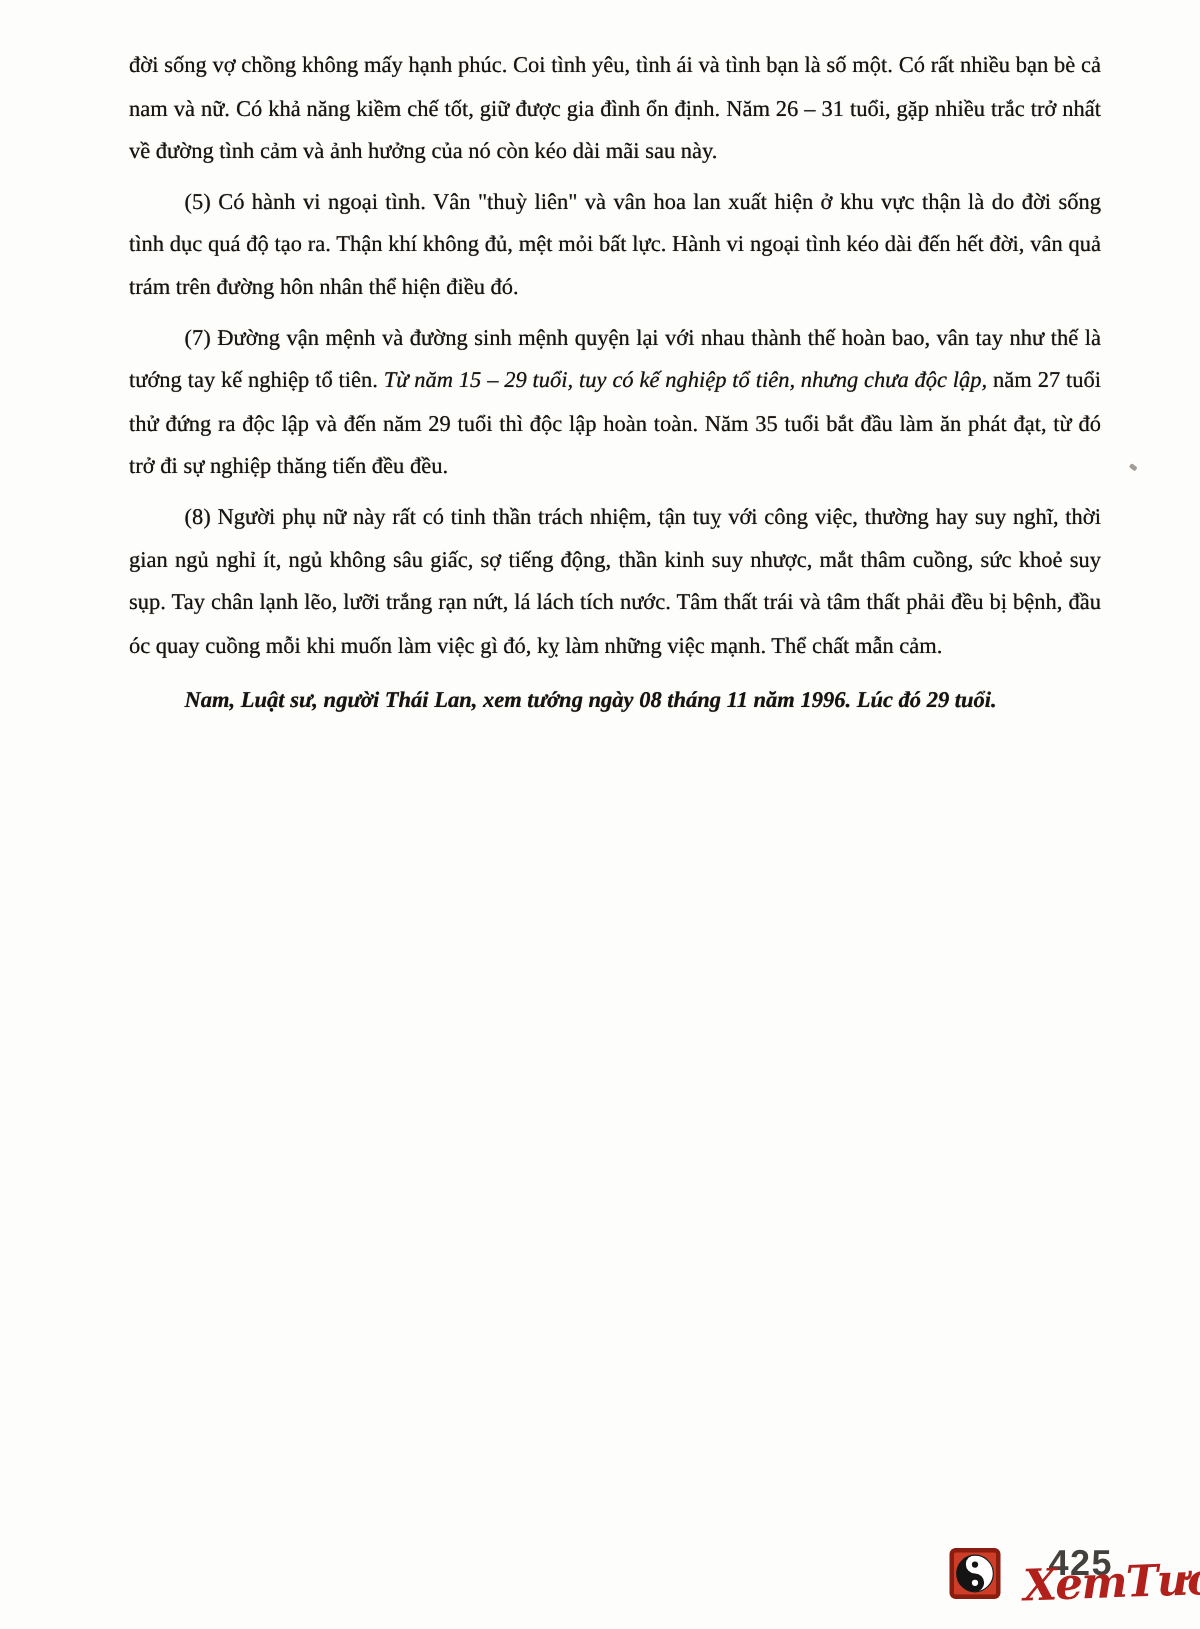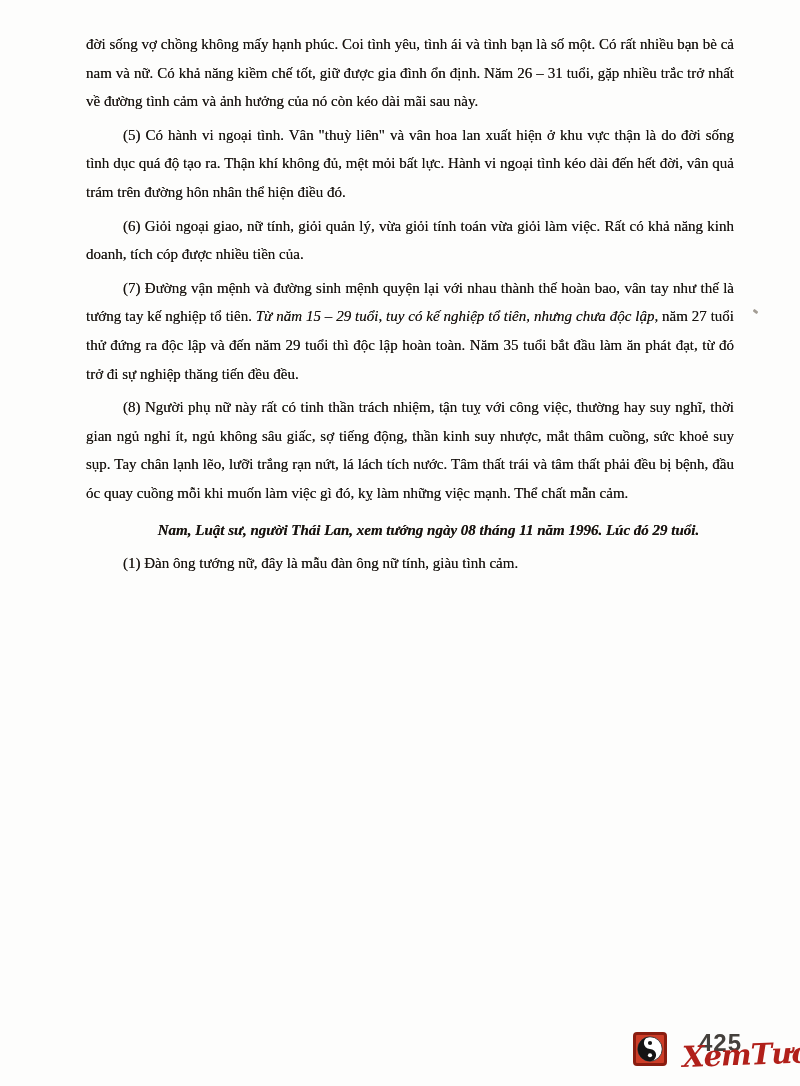--- a/index.html
+++ b/index.html
@@ -22,21 +22,21 @@
     text-align:justify;
     margin:0 0 5px 0;
     text-indent:37px;
     text-shadow:0 0 0.5px rgba(25,18,12,0.75);
   }
   .para.no-indent{ text-indent:0; }
   .para.heading{
     font-weight:bold;
     font-style:italic;
     margin-top:8px;
-    text-align:center;
+    text-align:left;
   }
   .para.section-label{
     font-style:italic;
     margin-top:4px;
     text-align:left;
   }
   .seg-italic{ font-style:italic; }
   .speck{
     position:absolute; left:753px; top:310px;
     width:5px; height:3px; background:#a39d94;
@@ -81,30 +81,28 @@
 <body>
 
 <div class="page">
 
   <div class="text-block">
 
     <p class="para no-indent"><span>đời sống vợ chồng không mấy hạnh phúc. Coi tình yêu, tình ái và tình bạn là số một. Có rất nhiều bạn bè cả nam và nữ. Có khả năng kiềm chế tốt, giữ được gia đình ổn định. Năm 26 – 31 tuổi, gặp nhiều trắc trở nhất về đường tình cảm và ảnh hưởng của nó còn kéo dài mãi sau này.</span></p>
 
     <p class="para"><span>(5) Có hành vi ngoại tình. Vân "thuỳ liên" và vân hoa lan xuất hiện ở khu vực thận là do đời sống tình dục quá độ tạo ra. Thận khí không đủ, mệt mỏi bất lực. Hành vi ngoại tình kéo dài đến hết đời, vân quả trám trên đường hôn nhân thể hiện điều đó.</span></p>
 
-    <p class="para"><span>(6) Giỏi ngoại giao, nữ tính, giỏi quản lý, vừa giỏi tính toán vừa giỏi làm việc. Rất có khả năng kinh doanh, tích cóp được nhiều tiền của.</span></p>
 
     <p class="para"><span>(7) Đường vận mệnh và đường sinh mệnh quyện lại với nhau thành thế hoàn bao, vân tay như thế là tướng tay kế nghiệp tổ tiên. </span><span class="seg-italic">Từ năm 15 – 29 tuổi, tuy có kế nghiệp tổ tiên, nhưng chưa độc lập, </span><span>năm 27 tuổi thử đứng ra độc lập và đến năm 29 tuổi thì độc lập hoàn toàn. Năm 35 tuổi bắt đầu làm ăn phát đạt, từ đó trở đi sự nghiệp thăng tiến đều đều.</span></p>
 
     <p class="para"><span>(8) Người phụ nữ này rất có tinh thần trách nhiệm, tận tuỵ với công việc, thường hay suy nghĩ, thời gian ngủ nghỉ ít, ngủ không sâu giấc, sợ tiếng động, thần kinh suy nhược, mắt thâm cuồng, sức khoẻ suy sụp. Tay chân lạnh lẽo, lưỡi trắng rạn nứt, lá lách tích nước. Tâm thất trái và tâm thất phải đều bị bệnh, đầu óc quay cuồng mỗi khi muốn làm việc gì đó, kỵ làm những việc mạnh. Thể chất mẫn cảm.</span></p>
 
     <p class="para heading"><span>Nam, Luật sư, người Thái Lan, xem tướng ngày 08 tháng 11 năm 1996. Lúc đó 29 tuổi.</span></p>
 
 
-    <p class="para"><span>(1) Đàn ông tướng nữ, đây là mẫu đàn ông nữ tính, giàu tình cảm.</span></p>
 
 
 
 
   </div>
 
   <div class="speck"></div>
 
   <div class="footer">
     <div class="page-number">425</div>

